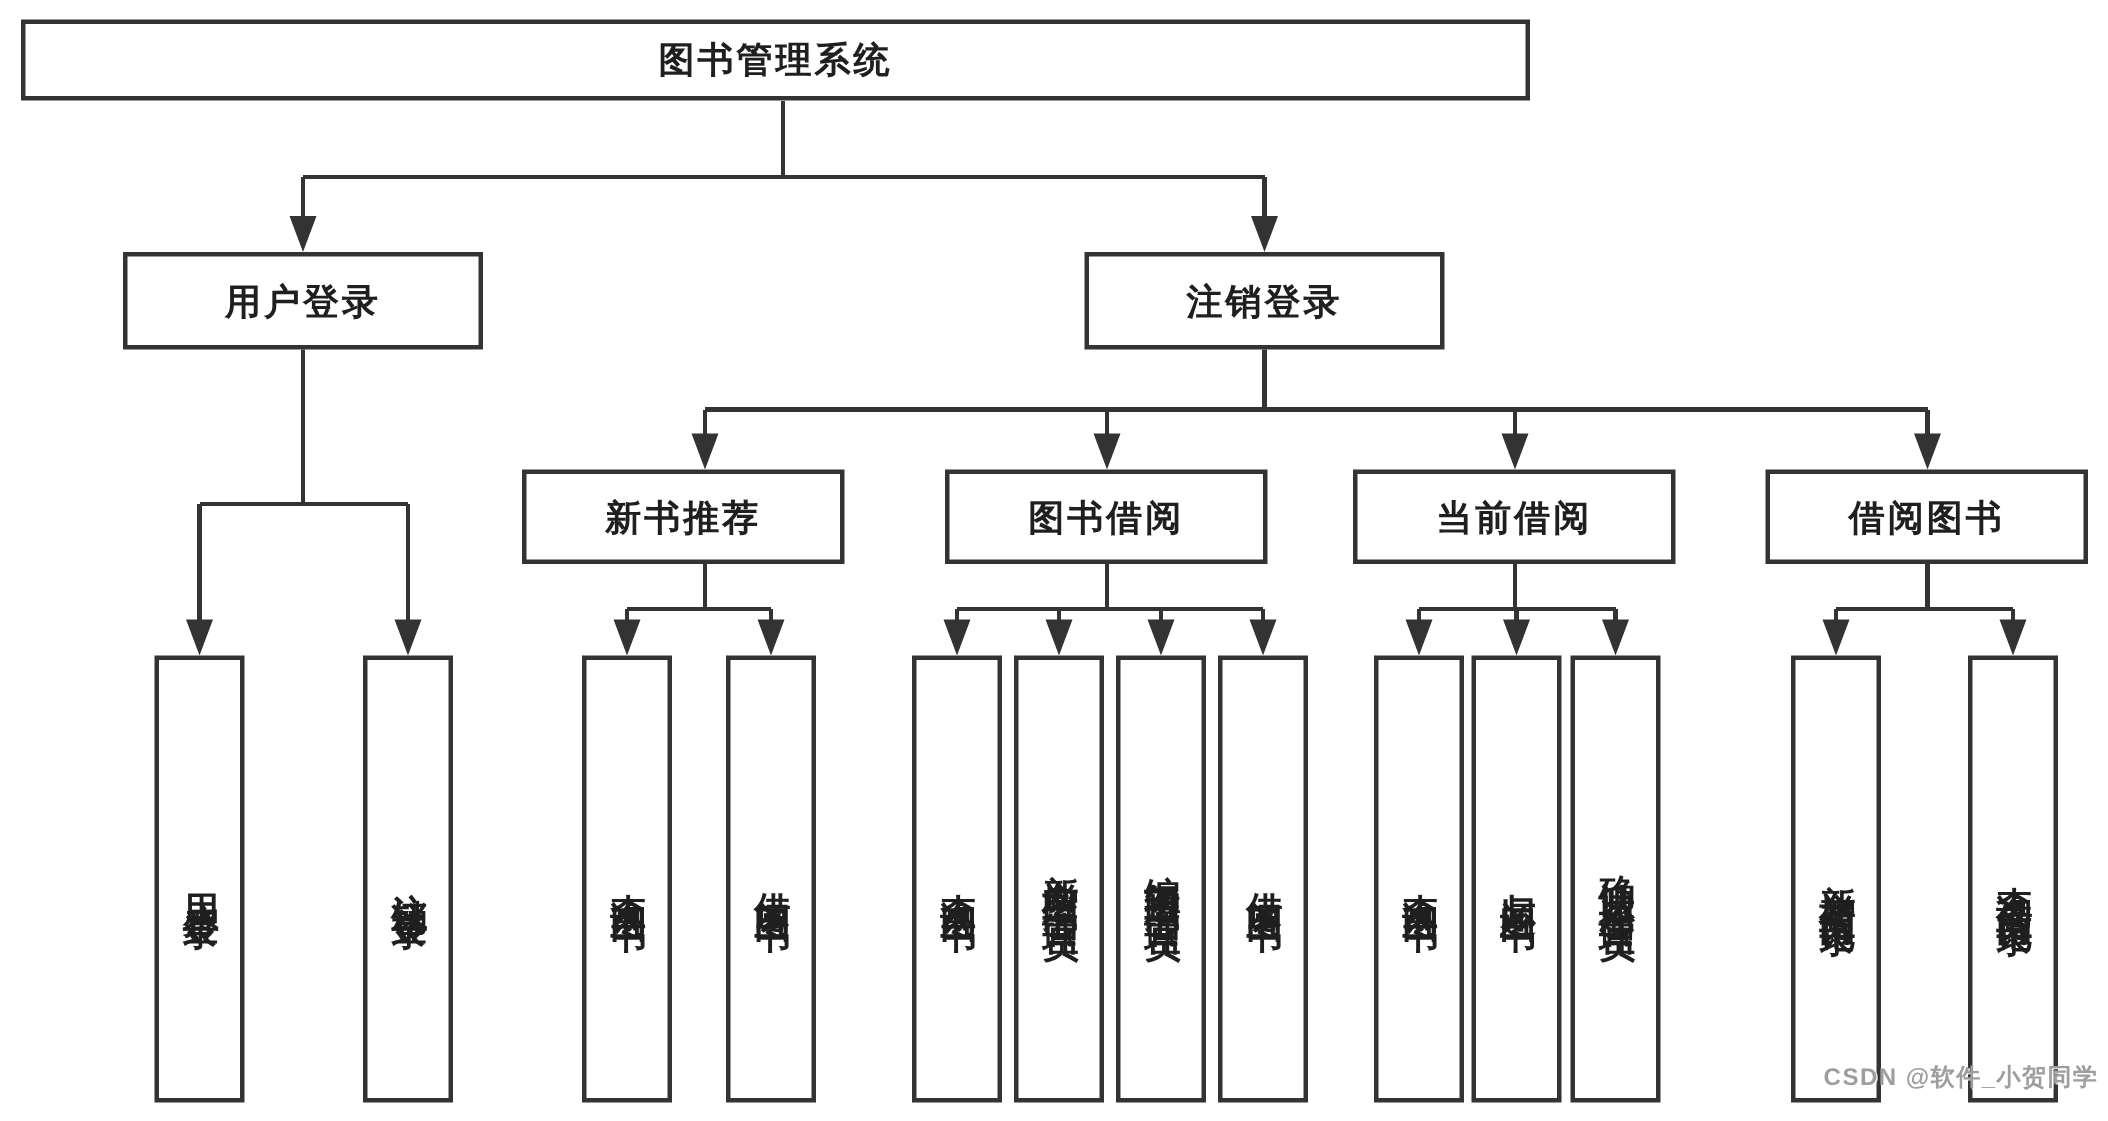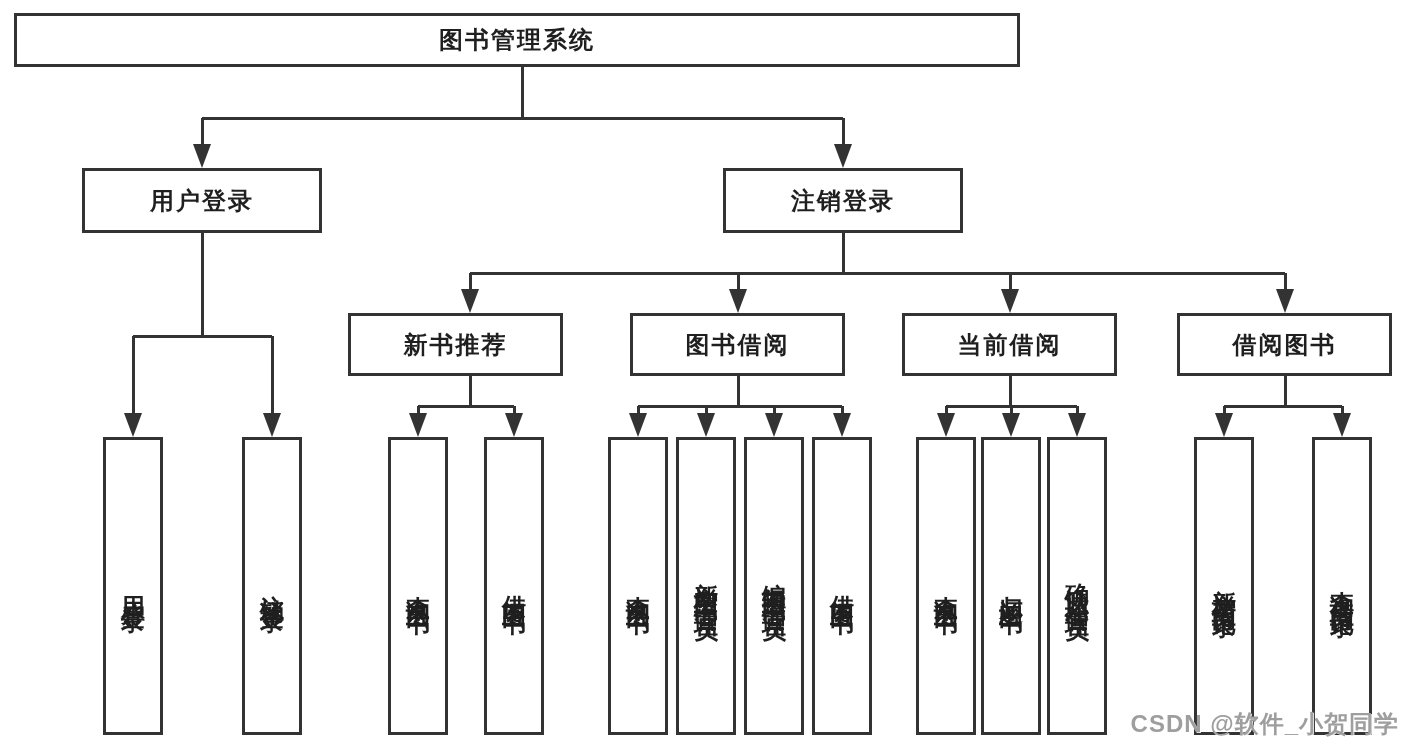--- a/index.html
+++ b/index.html
@@ -17,21 +17,21 @@
     font-size:24px; color:var(--text); letter-spacing:2px;
     white-space:nowrap;
   }
   .node.lvl4 { width:60px; top:437px; height:298px; }
   .node.lvl4 .lbl {
     writing-mode:vertical-rl; text-orientation:mixed;
     letter-spacing:5px; line-height:54px; white-space:normal;
   }
   .watermark {
     position:absolute; top:708px; right:6px;
-    font-size:24px; color:var(--watermark); letter-spacing:1px;
+    font-size:16px; color:var(--watermark); letter-spacing:1px;
     text-shadow:1px 1px 0 rgba(255,255,255,0.85);
     z-index:5;
   }
 </style>
 </head>
 <body>
 
 <div class="canvas">
 
   <svg class="connectors" viewBox="0 0 1405 747" xmlns="http://www.w3.org/2000/svg">

